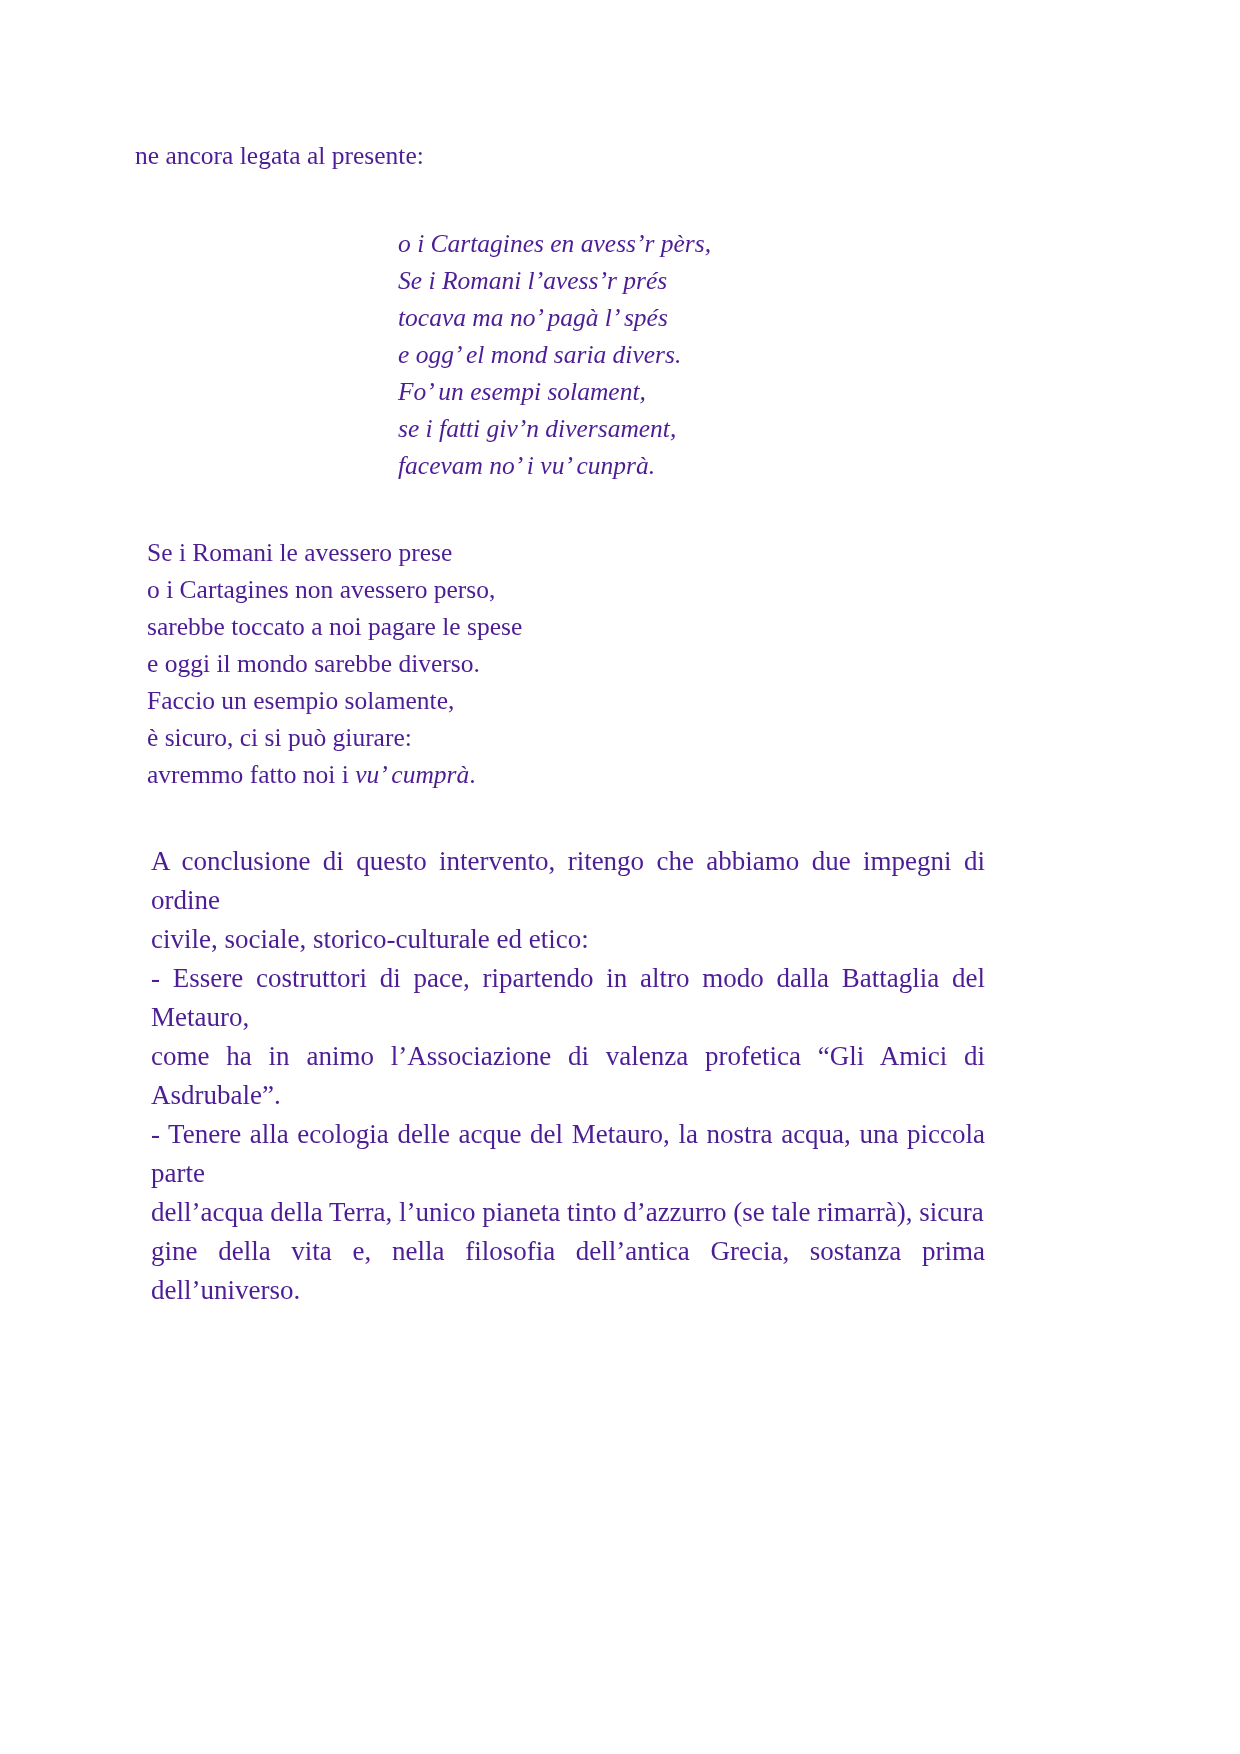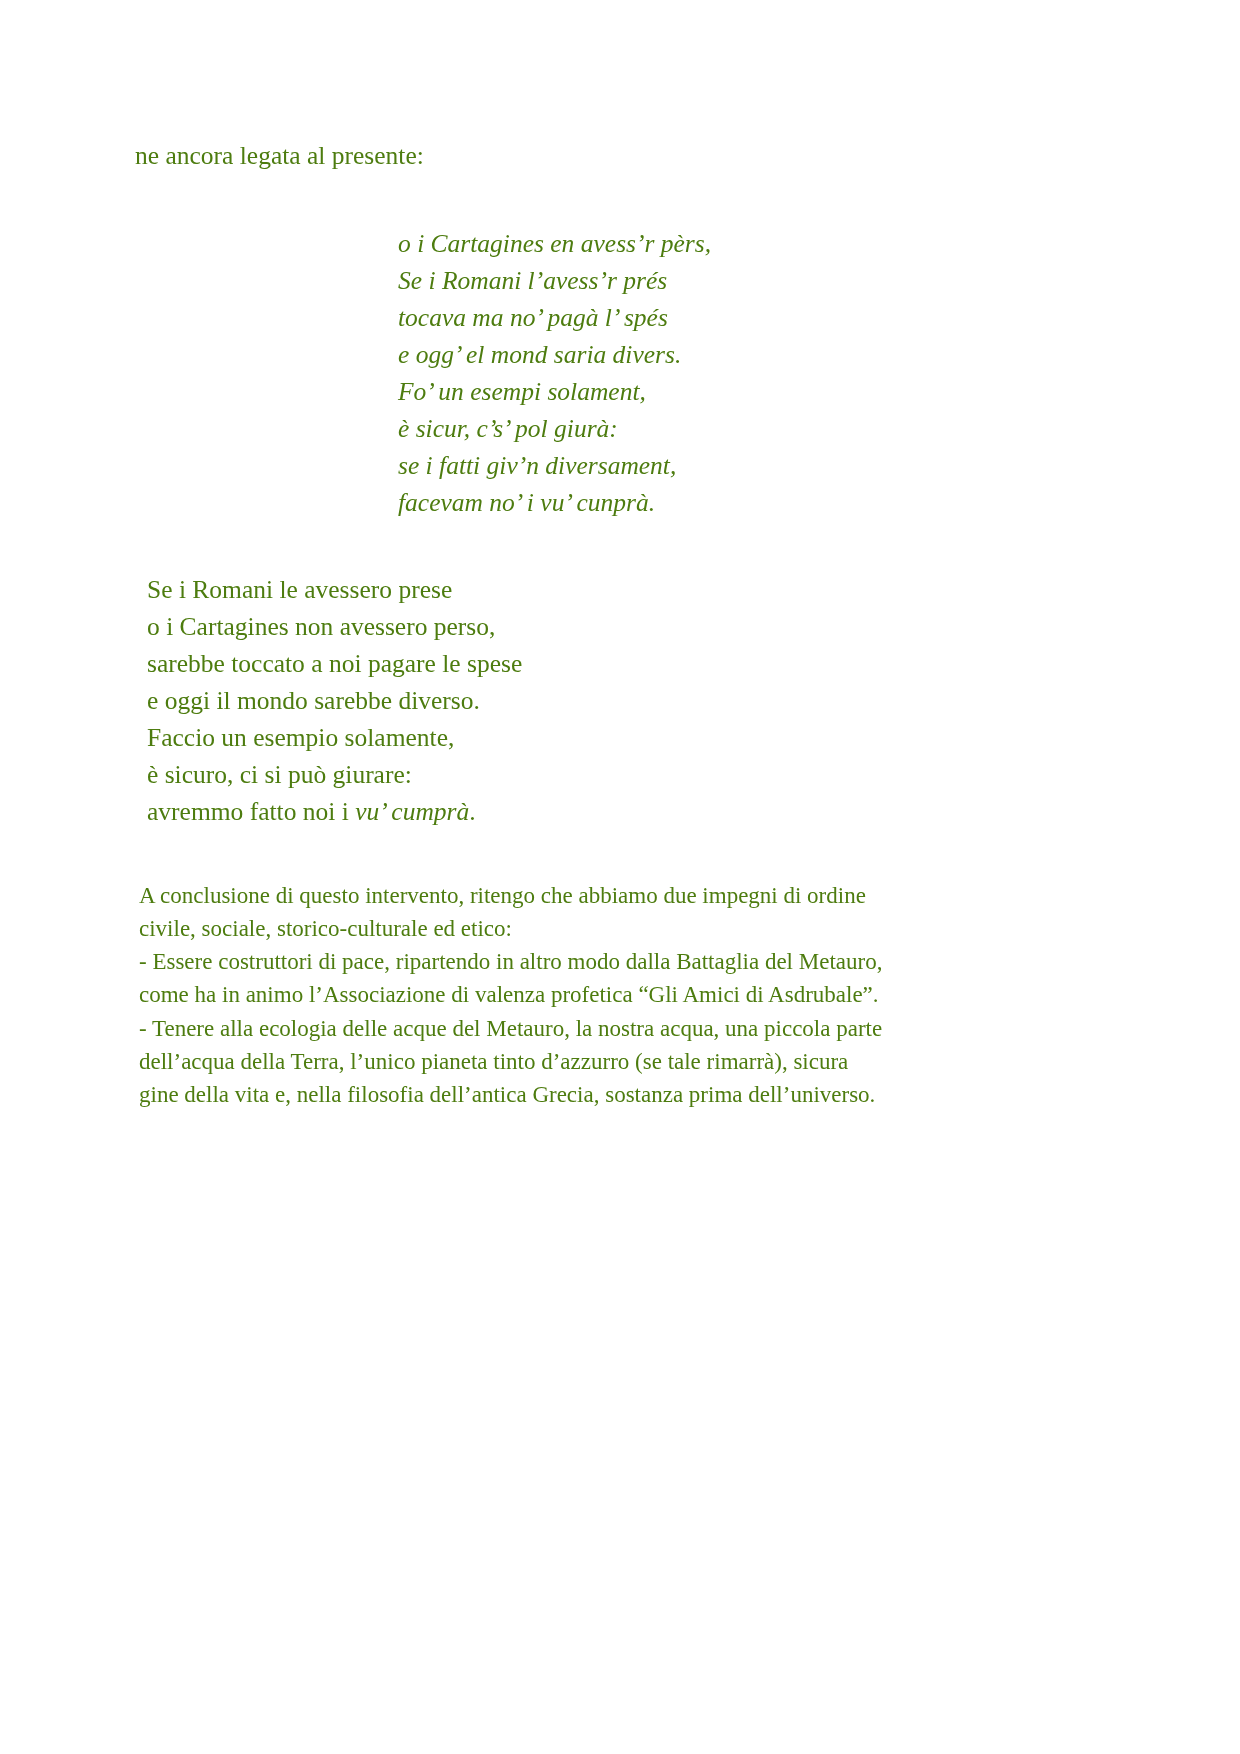--- a/index.html
+++ b/index.html
@@ -6,21 +6,21 @@
     margin: 0;
     padding: 0;
     background: #ffffff;
   }
   .page {
     position: relative;
     width: 1240px;
     height: 1754px;
     background: #ffffff;
     font-family: "Liberation Serif", "DejaVu Serif", serif;
-    color: #4d7c0f;
+    color: #4c1d95;
     overflow: hidden;
   }
   .content {
     position: absolute;
     left: 135px;
     top: 138px;
     width: 850px;
   }
 
   
@@ -51,22 +51,22 @@
   .poem-translation .verse {
     display: block;
     white-space: pre-wrap;
   }
   .poem-translation .verse em {
     font-style: italic;
   }
 
   
   .conclusion {
-    margin: 48px 0 0 4px;
-    font-size: 23px;
+    margin: 48px 0 0 16px;
+    font-size: 27px;
     line-height: 1.445;
     text-align: justify;
   }
   .conclusion .para-line {
     display: block;
   }
 
   
   .footer {
     position: absolute;
@@ -84,21 +84,20 @@
   <div class="content">
 
     <p class="intro-line">ne ancora legata al presente:</p>
 
     <div class="poem-dialect">
       <span class="verse">o i Cartagines en avess’r pèrs,</span>
       <span class="verse">Se i Romani l’avess’r prés</span>
       <span class="verse">tocava ma no’ pagà l’ spés</span>
       <span class="verse">e ogg’ el mond saria divers.</span>
       <span class="verse">Fo’ un esempi solament,</span>
-      <span class="verse">è sicur, c’s’ pol giurà:</span>
       <span class="verse">se i fatti giv’n diversament,</span>
       <span class="verse">facevam no’ i vu’ cunprà.</span>
     </div>
 
     <div class="poem-translation">
       <span class="verse">Se i Romani le avessero prese</span>
       <span class="verse">o i Cartagines non avessero perso,</span>
       <span class="verse">sarebbe toccato a noi pagare le spese</span>
       <span class="verse">e oggi il mondo sarebbe diverso.</span>
       <span class="verse">Faccio un esempio solamente,</span>

